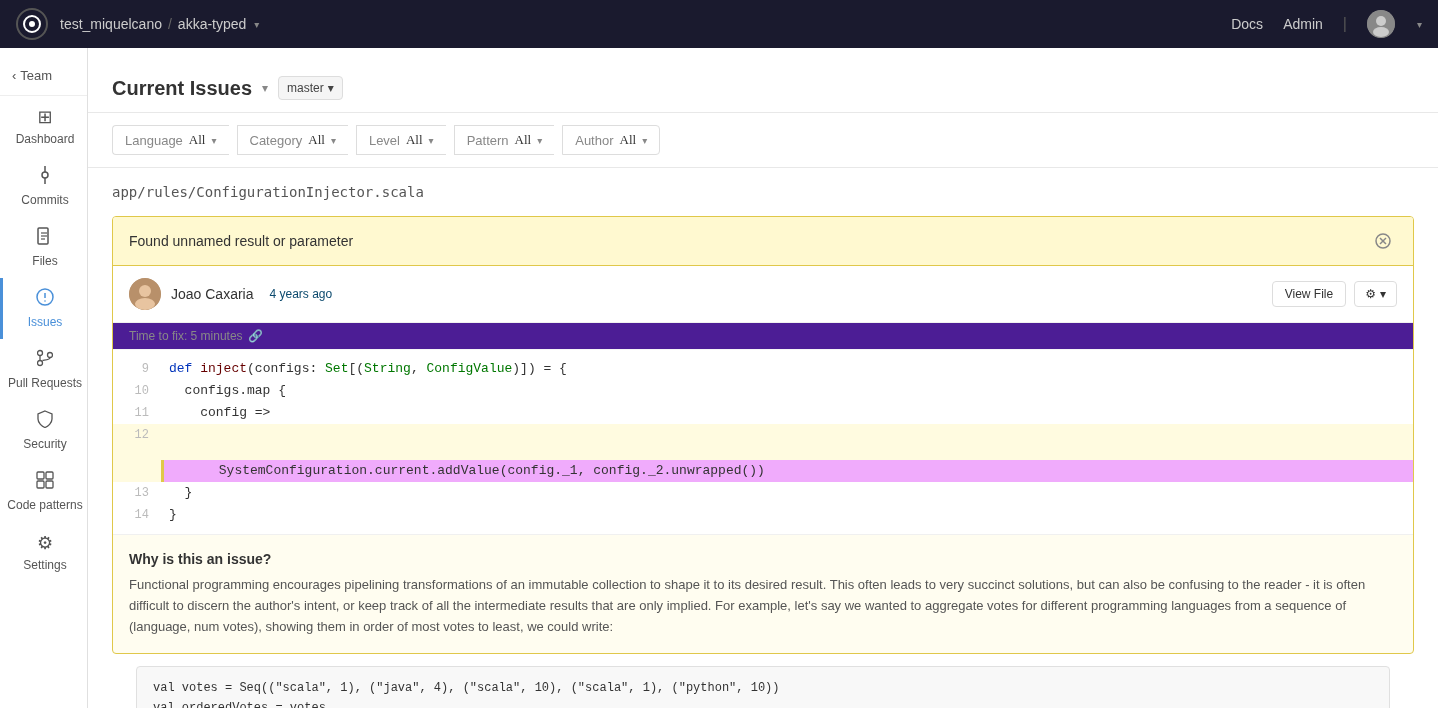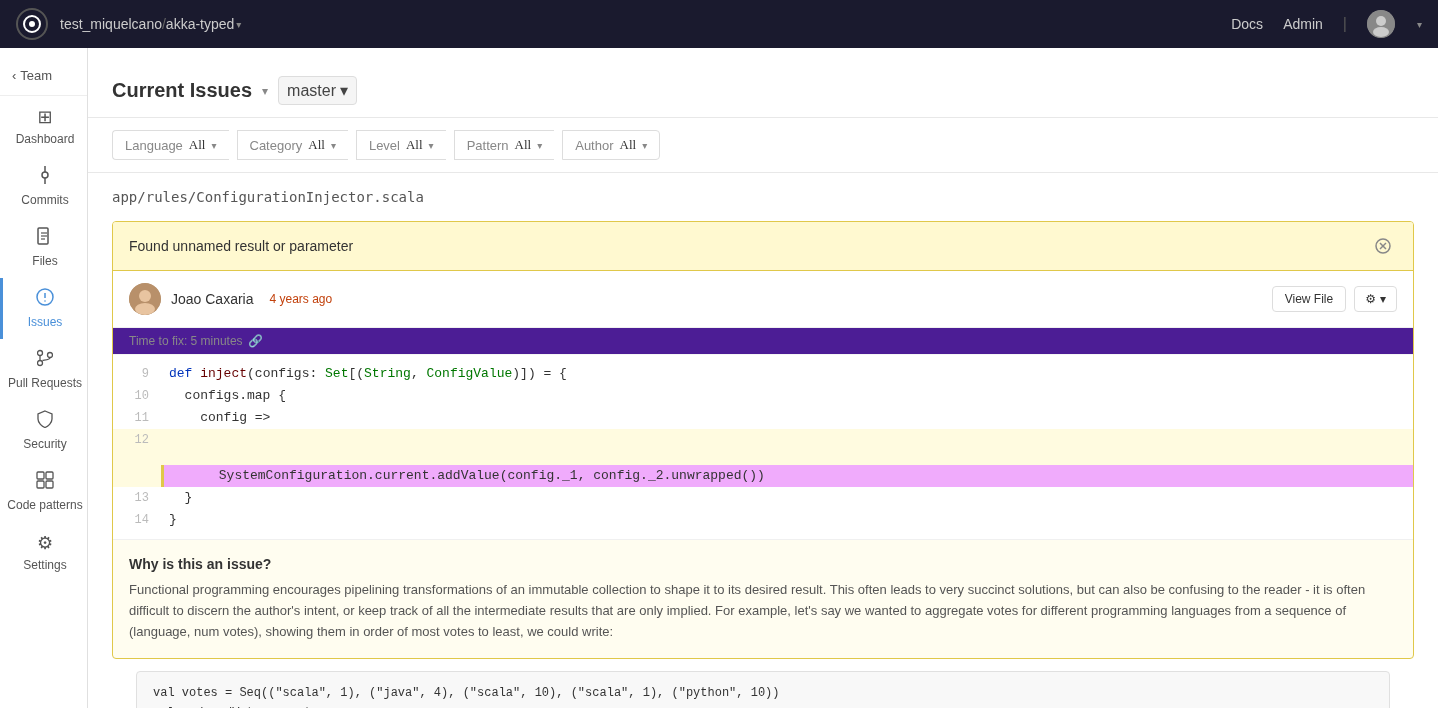--- a/index.html
+++ b/index.html
@@ -16,21 +16,21 @@
       flex-shrink: 0;
     }
     .navbar-logo {
       width: 32px; height: 32px;
       border-radius: 50%;
       border: 2px solid #555;
       display: flex; align-items: center; justify-content: center;
       color: white; font-size: 16px;
     }
     .navbar-breadcrumb {
-      display: flex; align-items: center; color: #ccc; font-size: 14px;
+      display: flex; align-items: center; gap: 6px; color: #ccc; font-size: 14px;
     }
     .navbar-breadcrumb a { color: #ccc; text-decoration: none; }
     .navbar-breadcrumb .sep { color: #666; }
     .navbar-chevron { color: #888; font-size: 10px; margin-left: 2px; }
     .navbar-right { margin-left: auto; display: flex; align-items: center; gap: 20px; }
     .navbar-right a { color: #ccc; text-decoration: none; font-size: 14px; }
     .navbar-avatar { width: 28px; height: 28px; border-radius: 50%; background: #888; overflow: hidden; display: flex; align-items: center; justify-content: center; }
 
     
     .main-layout {
@@ -89,21 +89,21 @@
       padding: 28px 24px 12px;
       border-bottom: 1px solid #e8e8e8;
       display: flex;
       align-items: center;
       gap: 10px;
     }
     .page-title { font-size: 20px; font-weight: 600; color: #333; }
     .branch-selector {
       display: flex; align-items: center; gap: 4px;
       background: #f5f5f5; border: 1px solid #ddd; border-radius: 4px;
-      padding: 4px 8px; font-size: 16px; cursor: pointer; color: #444;
+      padding: 4px 8px; font-size: 12px; cursor: pointer; color: #444;
     }
 
     
     .filters {
       display: flex;
       align-items: center;
       padding: 12px 24px;
       gap: 8px;
       border-bottom: 1px solid #e8e8e8;
     }
@@ -169,21 +169,21 @@
     .issue-author {
       display: flex; align-items: center; gap: 10px;
     }
     .author-avatar {
       width: 32px; height: 32px; border-radius: 50%; background: #c0a080;
       overflow: hidden; flex-shrink: 0;
       display: flex; align-items: center; justify-content: center;
       font-size: 14px; color: white; font-weight: bold;
     }
     .author-name { font-size: 14px; font-weight: 500; color: #333; }
-    .author-time { font-size: 12px; color: #c2410c; margin-left: 6px; }
+    .author-time { font-size: 12px; color: #0c4a6e; margin-left: 6px; }
     .issue-actions { display: flex; gap: 8px; }
     .btn-view-file {
       padding: 5px 12px;
       border: 1px solid #ddd;
       border-radius: 4px;
       background: #fff;
       font-size: 12px;
       cursor: pointer;
       color: #333;
     }

